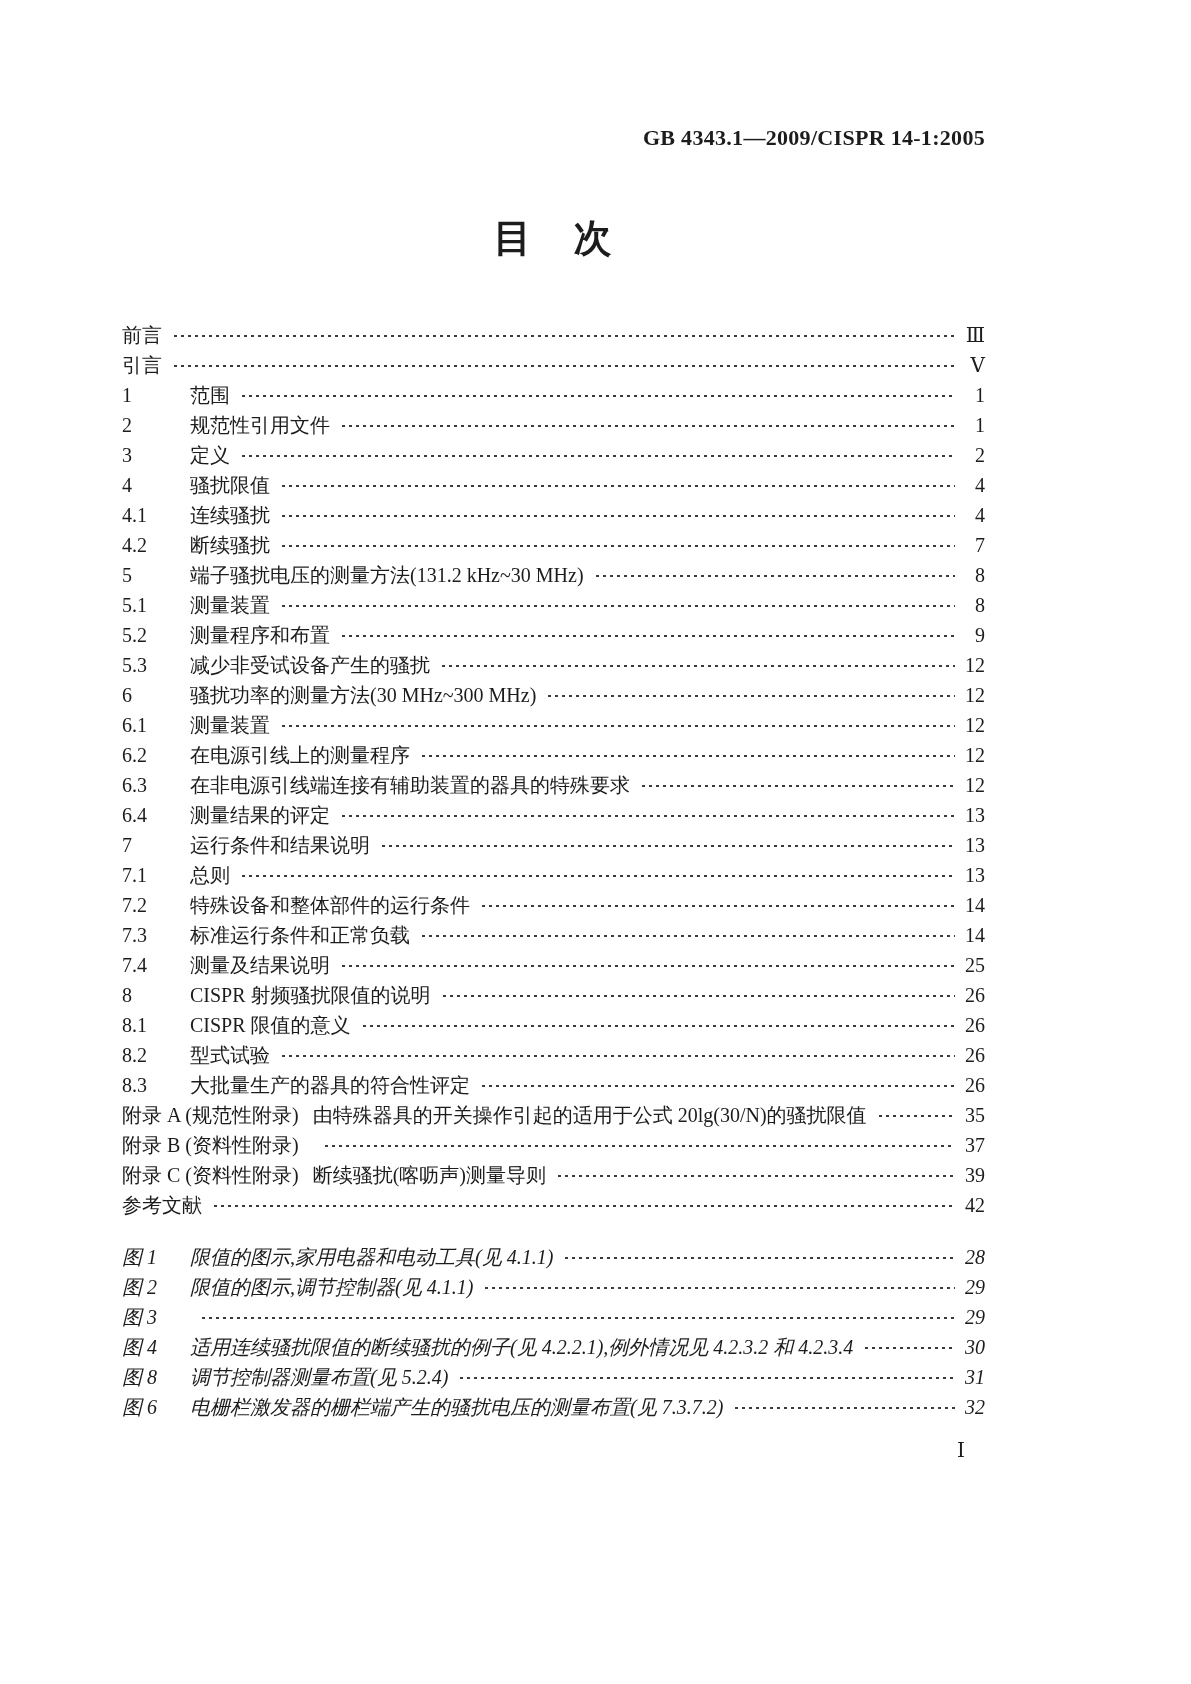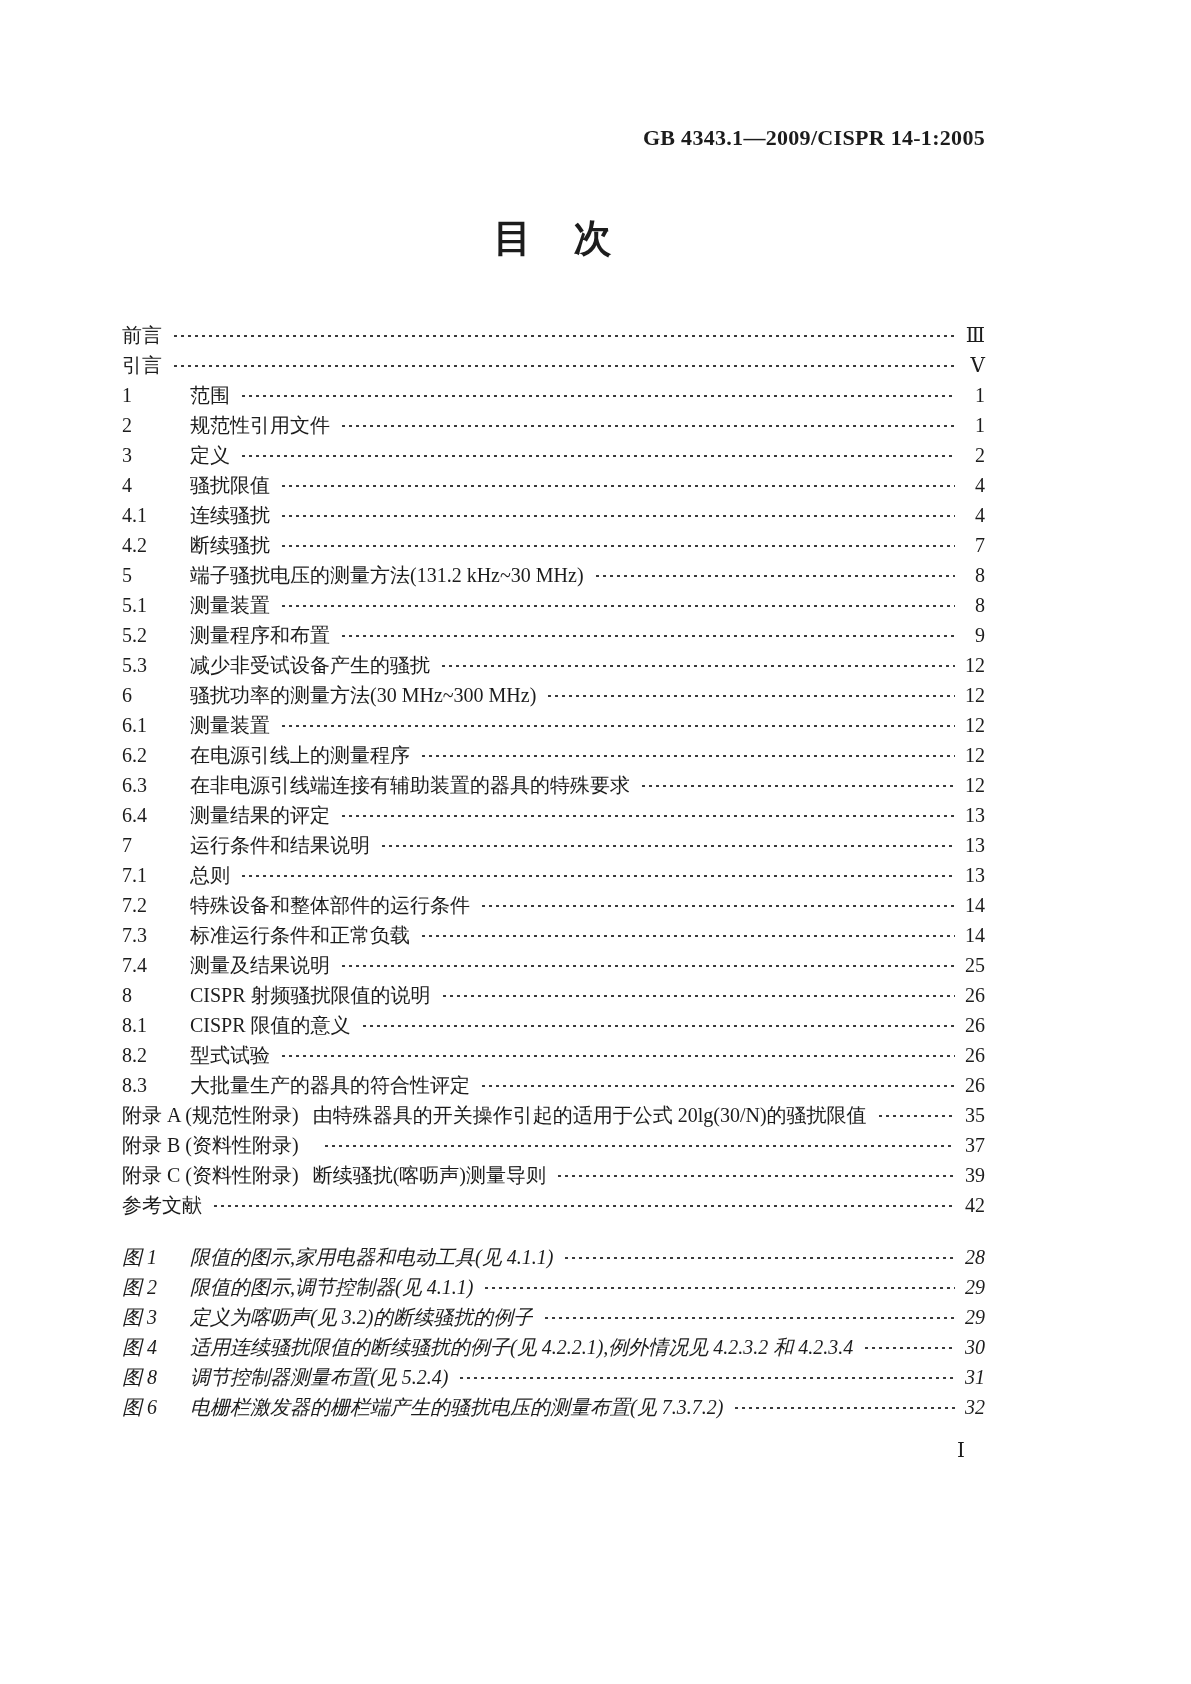--- a/index.html
+++ b/index.html
@@ -269,21 +269,20 @@
         <span class="page-num">28</span>
       </div>
       <div class="toc-row">
         <span class="num">图 2</span>
         <span class="label">限值的图示,调节控制器(见 4.1.1)</span>
         <span class="leader"></span>
         <span class="page-num">29</span>
       </div>
       <div class="toc-row">
         <span class="num">图 3</span>
-        <span class="label">定义为喀呖声(见 3.2)的断续骚扰的例子</span>
         <span class="leader"></span>
         <span class="page-num">29</span>
       </div>
       <div class="toc-row">
         <span class="num">图 4</span>
         <span class="label">适用连续骚扰限值的断续骚扰的例子(见 4.2.2.1),例外情况见 4.2.3.2 和 4.2.3.4</span>
         <span class="leader"></span>
         <span class="page-num">30</span>
       </div>
       <div class="toc-row">

